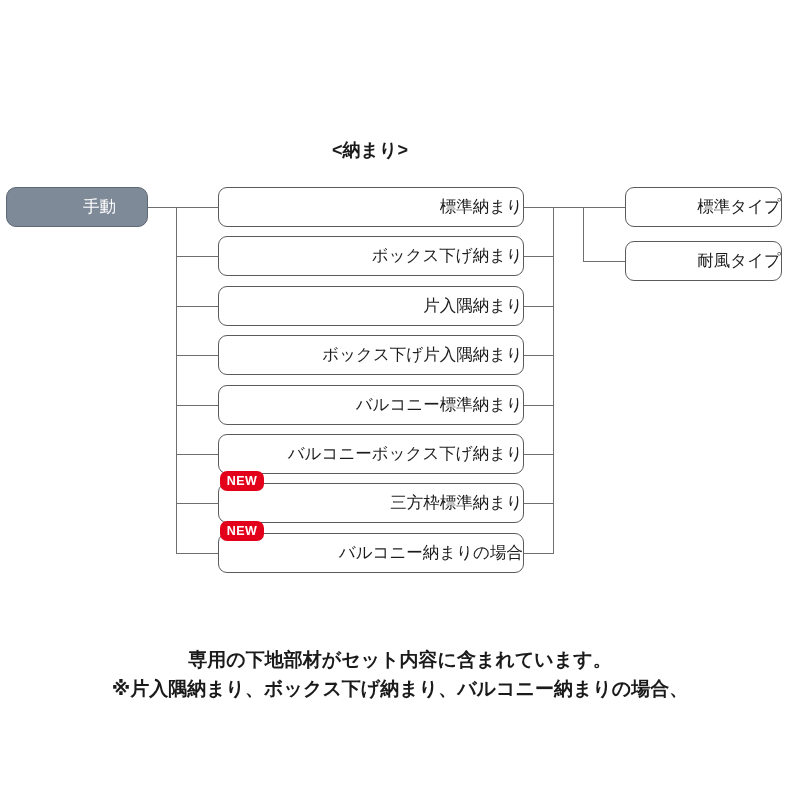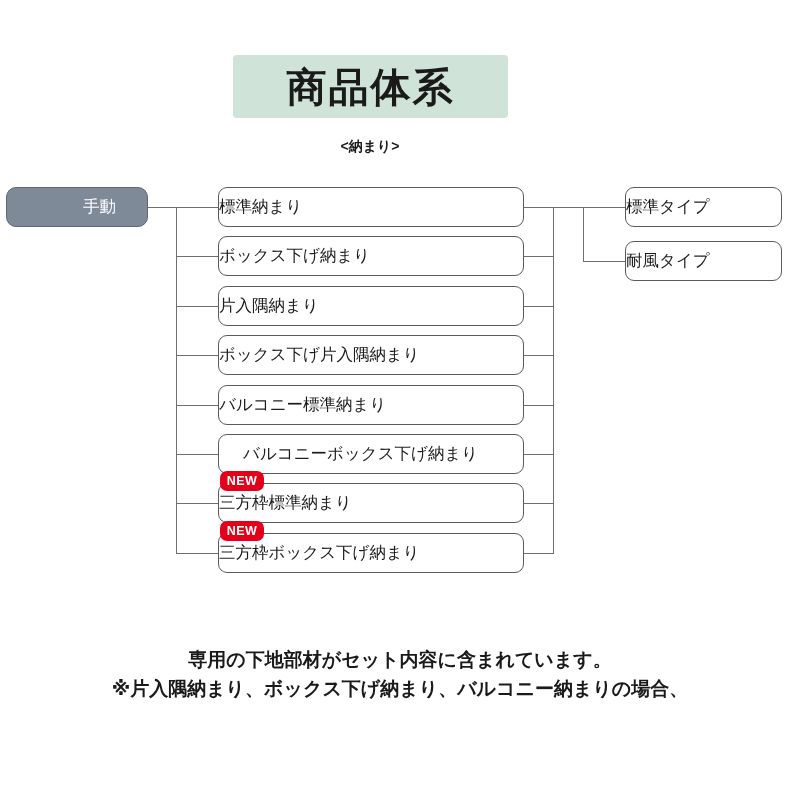--- a/index.html
+++ b/index.html
@@ -37,21 +37,21 @@
     font-size: 40px;
     font-weight: bold;
     letter-spacing: 2px;
     color: #1a1a1a;
     line-height: 1;
   }
 
   
   .col-head {
     position: absolute;
-    font-size: 14px;
+    font-size: 18px;
     font-weight: bold;
     color: #1a1a1a;
     white-space: nowrap;
     text-align: center;
   }
   #head-osamari { left: 232px; top: 138px; width: 276px; }
   #head-shutter { left: 563px; top: 138px; width: 220px; }
 
   
   .line {
@@ -63,21 +63,21 @@
 
   
   .node {
     position: absolute;
     box-sizing: border-box;
     background: #ffffff;
     border: 1px solid #5b5b5b;
     border-radius: 9px;
     display: flex;
     align-items: center;
-    justify-content: flex-start;
+    justify-content: flex-end;
     font-size: 16.5px;
     color: #1c1c1c;
     white-space: nowrap;
   }
   .node.root {
     background: #7f8a99;
     border: 1px solid #5f6875;
     color: #ffffff;
     border-radius: 10px;
     justify-content: center;
@@ -117,23 +117,20 @@
     line-height: 1.55;
     color: #1a1a1a;
   }
   .footnote div { white-space: nowrap; }
 </style>
 </head>
 <body>
 
 <div id="stage">
 
-  <div class="title-box" style="background: rgb(207, 227, 216);">
-    <span class="title-text">商品体系</span>
-  </div>
 
   <div class="col-head" id="head-osamari">&lt;納まり&gt;</div>
 
   <div class="node root" style="left: 6px; top: 187px; width: 142px; height: 40px; background: rgb(127, 138, 153); color: rgb(255, 255, 255);">
     <span>手動</span>
   </div>
 
   <div class="line h" style="left:148px; top:207px; width:28px;"></div>
 
   <div class="line v" style="left:176px; top:207px; height:347px;"></div>
@@ -171,21 +168,21 @@
       </div>
       <div class="line h" style="left: 176px; top: 503px; width: 42px;"></div>
       <div class="line h" style="left: 524px; top: 503px; width: 29px;"></div>
       <div class="node" style="left: 218px; top: 483px; width: 306px; height: 40px;">
         <span>三方枠標準納まり</span>
       </div>
       <div class="new-badge" style="left: 220px; top: 471px; background: rgb(227, 0, 27);">NEW</div>
       <div class="line h" style="left: 176px; top: 553px; width: 42px;"></div>
       <div class="line h" style="left: 524px; top: 553px; width: 29px;"></div>
       <div class="node" style="left: 218px; top: 533px; width: 306px; height: 40px;">
-        <span>三方枠ボックス下げ納まり</span>
+        <span>バルコニー納まりの場合</span>
       </div>
       <div class="new-badge" style="left: 220px; top: 521px; background: rgb(227, 0, 27);">NEW</div>
     </div>
 
   <div class="line v" style="left:553px; top:207px; height:347px;"></div>
 
   <div class="line h" style="left:553px; top:207px; width:31px;"></div>
 
   <div class="line v" style="left:583px; top:207px; height:54px;"></div>
 

